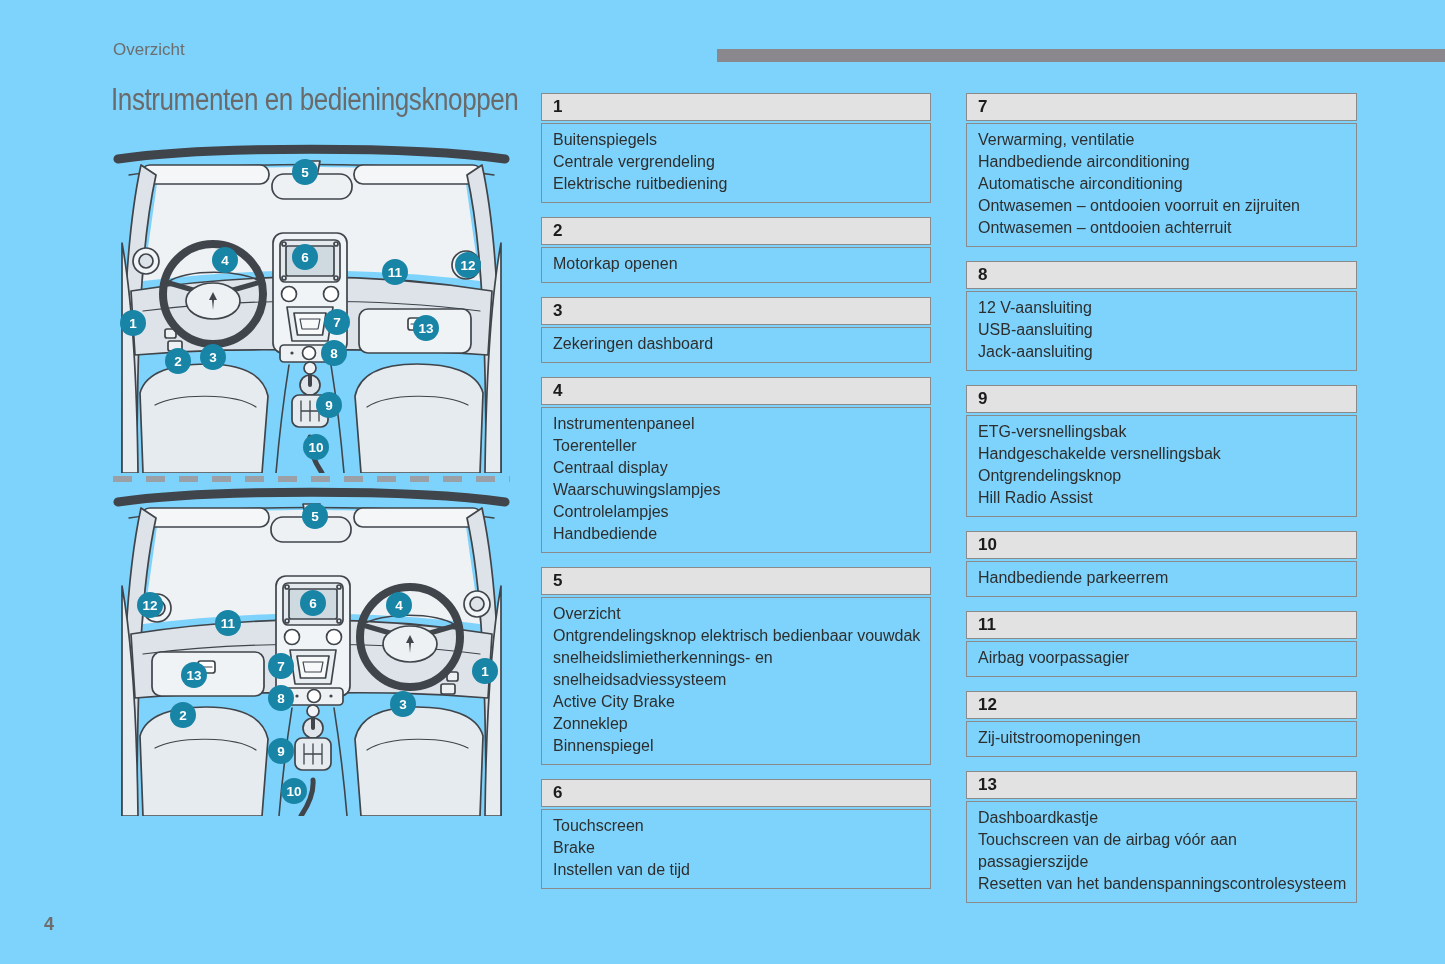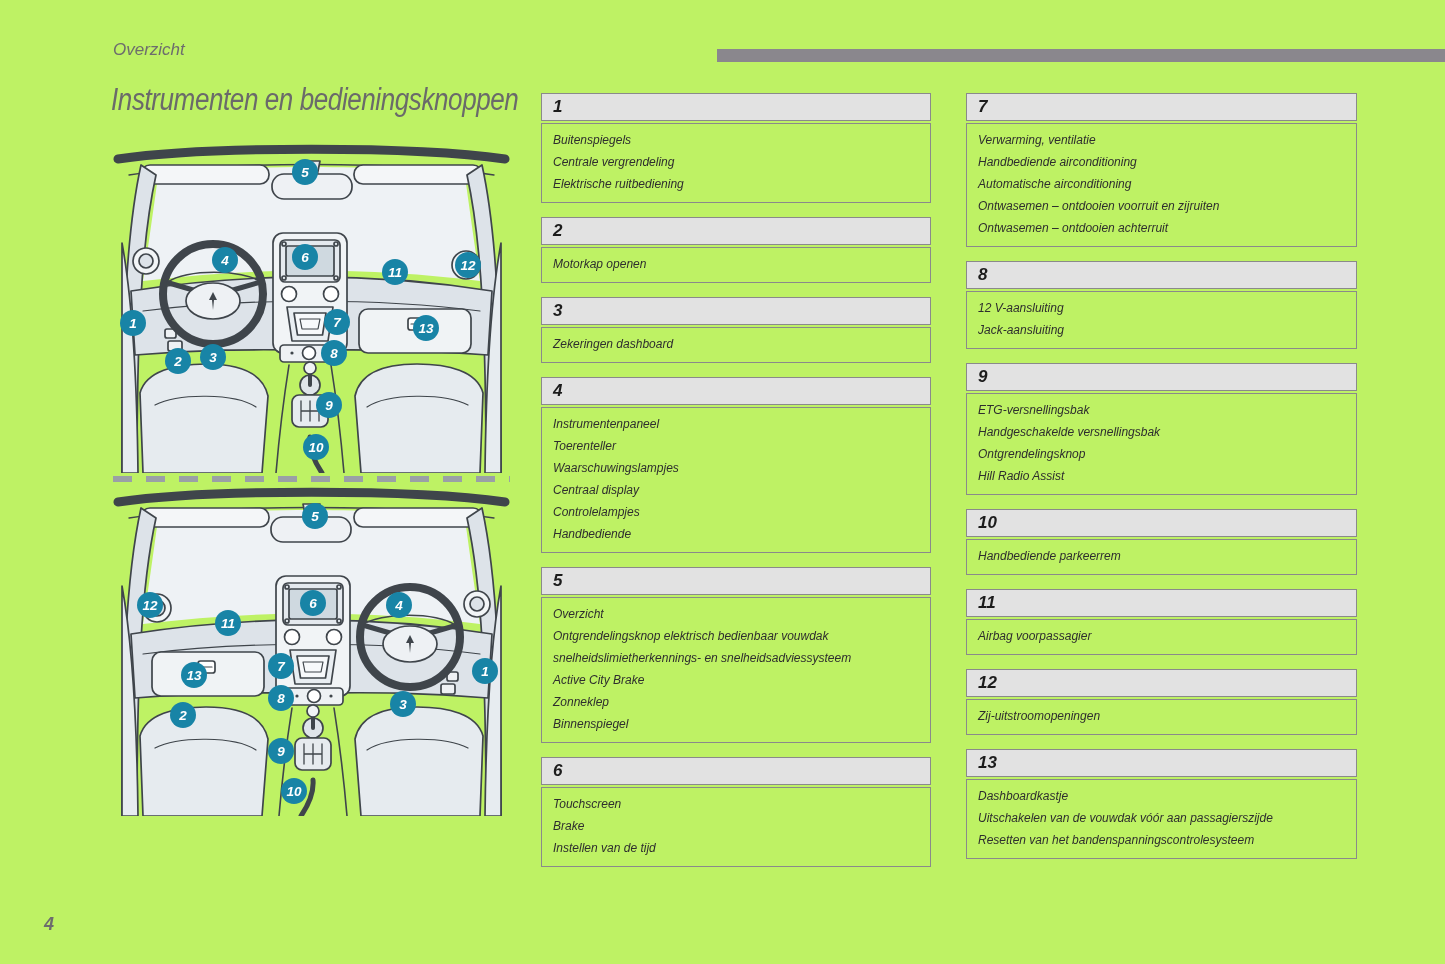--- a/index.html
+++ b/index.html
@@ -1,17 +1,17 @@
 <!DOCTYPE html>
 <html><head>
 <meta charset="utf-8">
 <style>
   html,body{margin:0;padding:0;background:#ffffff;}
   body{font-family:"Liberation Sans",sans-serif;}
-  .page{position:relative;width:1445px;height:964px;background:#bef264;overflow:hidden;font-style:italic;}
+  .page{position:relative;width:1445px;height:964px;background:#7dd3fc;overflow:hidden;}
 
   .breadcrumb{position:absolute;left:113px;top:40px;font-size:17px;color:#6d6d6d;}
   .accent-bar{position:absolute;left:717px;top:49px;width:728px;height:13px;background:#8a878d;}
   .page-title{position:absolute;left:111px;top:82px;margin:0;font-size:31px;font-weight:normal;
               color:#6a6a6a;white-space:nowrap;letter-spacing:-.5px;
               transform:scaleX(.84);transform-origin:left top;}
   .page-number{position:absolute;left:44px;top:914px;font-size:18px;font-weight:bold;color:#6d6d6d;}
 
   .figures{position:absolute;left:113px;top:143px;width:397px;}
   .fig{margin:0;padding:0;line-height:0;}
@@ -20,21 +20,21 @@
 
   .col{position:absolute;top:93px;}
   #col-0{left:541px;width:390px;}
   #col-1{left:966px;width:391px;}
 
   .box{margin-bottom:14px;}
   .box-header{box-sizing:border-box;border:1px solid #8a8a8a;background:#e2e2e2;height:28px;
               line-height:26px;padding-left:11px;font-size:17px;font-weight:bold;color:#1c1c1c;
               margin-bottom:2px;}
   .box-body{box-sizing:border-box;border:1px solid #8a8a8a;padding:5px 6px 7px 11px;
-            font-size:12px;line-height:22px;color:#2e2e2e;}
+            font-size:16px;line-height:22px;color:#2e2e2e;}
   .box-item{margin:0;}
 
   .badge-text{font-family:"Liberation Sans",sans-serif;font-size:13.5px;font-weight:bold;fill:#ffffff;}
 </style>
 </head>
 <body>
 
 <div class="page">
 
   <span class="breadcrumb">Overzicht</span>
@@ -213,22 +213,22 @@
         <div class="box-header">3</div>
         <div class="box-body">
           <div class="box-item">Zekeringen dashboard</div>
         </div>
       </section>
       <section class="box">
         <div class="box-header">4</div>
         <div class="box-body">
           <div class="box-item">Instrumentenpaneel</div>
           <div class="box-item">Toerenteller</div>
+          <div class="box-item">Centraal display</div>
           <div class="box-item">Waarschuwingslampjes</div>
-          <div class="box-item">Centraal display</div>
           <div class="box-item">Controlelampjes</div>
           <div class="box-item">Handbediende</div>
         </div>
       </section>
       <section class="box">
         <div class="box-header">5</div>
         <div class="box-body">
           <div class="box-item">Overzicht</div>
           <div class="box-item">Ontgrendelingsknop elektrisch bedienbaar vouwdak</div>
           <div class="box-item">snelheidslimietherkennings- en snelheidsadviessysteem</div>
@@ -254,20 +254,21 @@
           <div class="box-item">Handbediende airconditioning</div>
           <div class="box-item">Automatische airconditioning</div>
           <div class="box-item">Ontwasemen – ontdooien voorruit en zijruiten</div>
           <div class="box-item">Ontwasemen – ontdooien achterruit</div>
         </div>
       </section>
       <section class="box">
         <div class="box-header">8</div>
         <div class="box-body">
           <div class="box-item">12 V-aansluiting</div>
+          <div class="box-item">USB-aansluiting</div>
           <div class="box-item">Jack-aansluiting</div>
         </div>
       </section>
       <section class="box">
         <div class="box-header">9</div>
         <div class="box-body">
           <div class="box-item">ETG-versnellingsbak</div>
           <div class="box-item">Handgeschakelde versnellingsbak</div>
           <div class="box-item">Ontgrendelingsknop</div>
           <div class="box-item">Hill Radio Assist</div>
@@ -288,21 +289,21 @@
       <section class="box">
         <div class="box-header">12</div>
         <div class="box-body">
           <div class="box-item">Zij-uitstroomopeningen</div>
         </div>
       </section>
       <section class="box">
         <div class="box-header">13</div>
         <div class="box-body">
           <div class="box-item">Dashboardkastje</div>
-          <div class="box-item">Uitschakelen van de vouwdak vóór aan passagierszijde</div>
+          <div class="box-item">Touchscreen van de airbag vóór aan passagierszijde</div>
           <div class="box-item">Resetten van het bandenspanningscontrolesysteem</div>
         </div>
       </section>
     </div>
 
   <div class="page-number">4</div>
 
 </div>
 
 </body></html>

